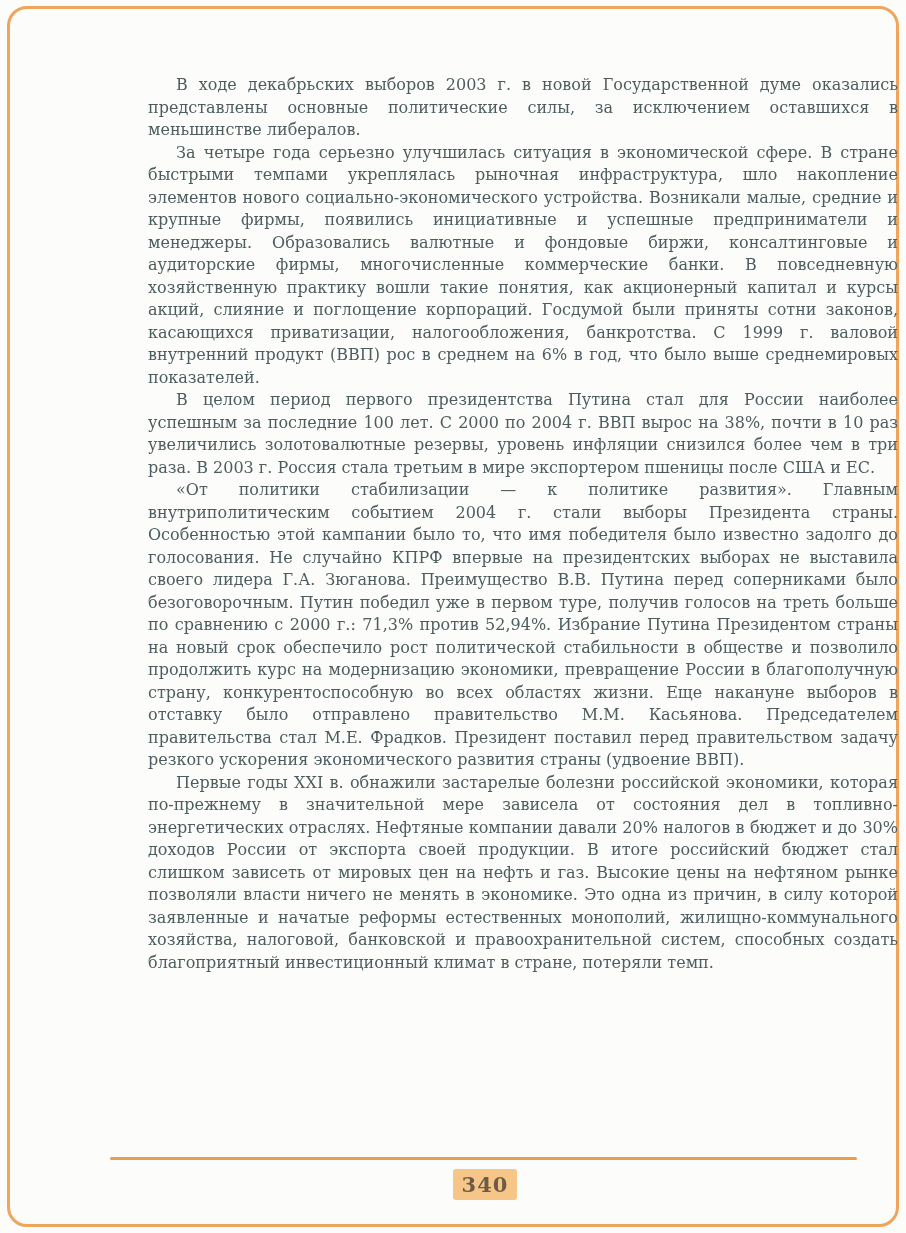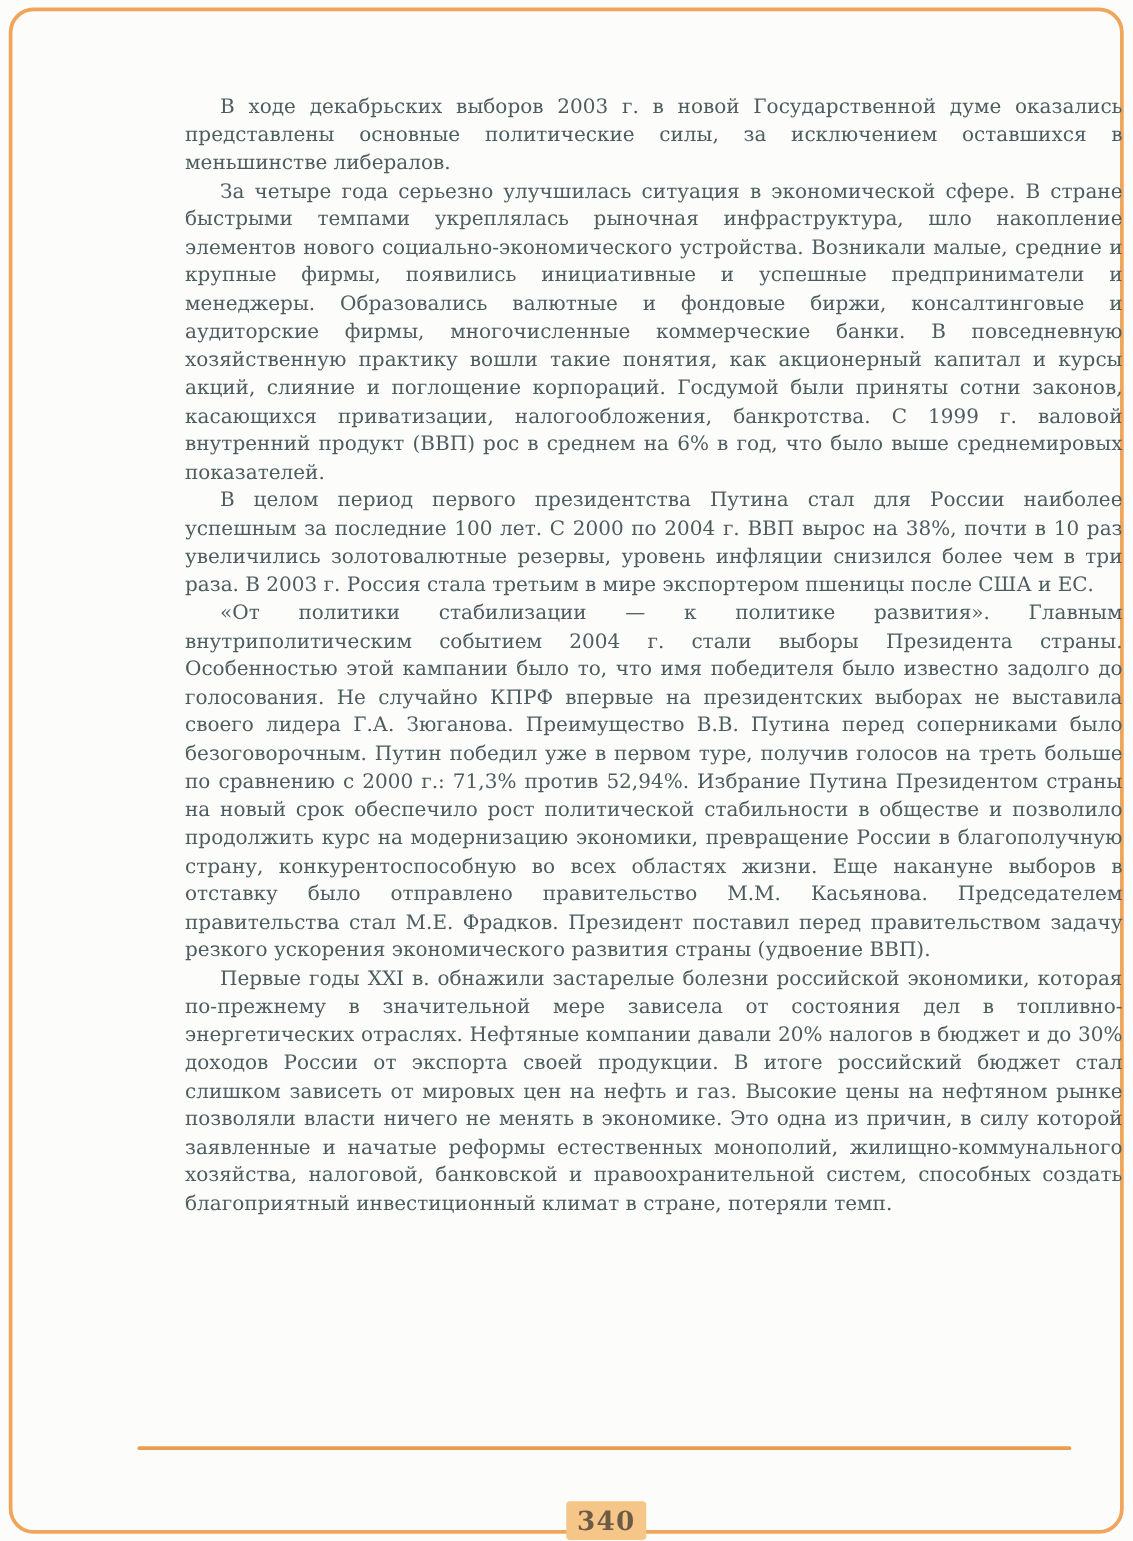--- a/index.html
+++ b/index.html
@@ -45,21 +45,20 @@
     position: absolute;
     left: 453px; top: 1169px;
     width: 64px; height: 31px;
     background: var(--badge_bg, #f6c689);
     border-radius: 3px;
     display: flex; align-items: center; justify-content: center;
     color: var(--badge_ink, #6e5b45);
     font-weight: bold;
     font-size: 21px;
     letter-spacing: 1px;
-    margin-top: 32px;
   }
 </style>
 </head>
 <body>
 
 <div class="page-frame"></div>
 
 <div class="text-block">
   <p>В ходе декабрьских выборов 2003 г. в новой Государственной думе оказались представлены основные политические силы, за исключением оставшихся в меньшинстве либералов.</p>
   <p>За четыре года серьезно улучшилась ситуация в экономической сфере. В стране быстрыми темпами укреплялась рыночная инфраструктура, шло накопление элементов нового социально-экономического устройства. Возникали малые, средние и крупные фирмы, появились инициативные и успешные предприниматели и менеджеры. Образовались валютные и фондовые биржи, консалтинговые и аудиторские фирмы, многочисленные коммерческие банки. В повседневную хозяйственную практику вошли такие понятия, как акционерный капитал и курсы акций, слияние и поглощение корпораций. Госдумой были приняты сотни законов, касающихся приватизации, налогообложения, банкротства. С 1999 г. валовой внутренний продукт (ВВП) рос в среднем на 6% в год, что было выше среднемировых показателей.</p>

